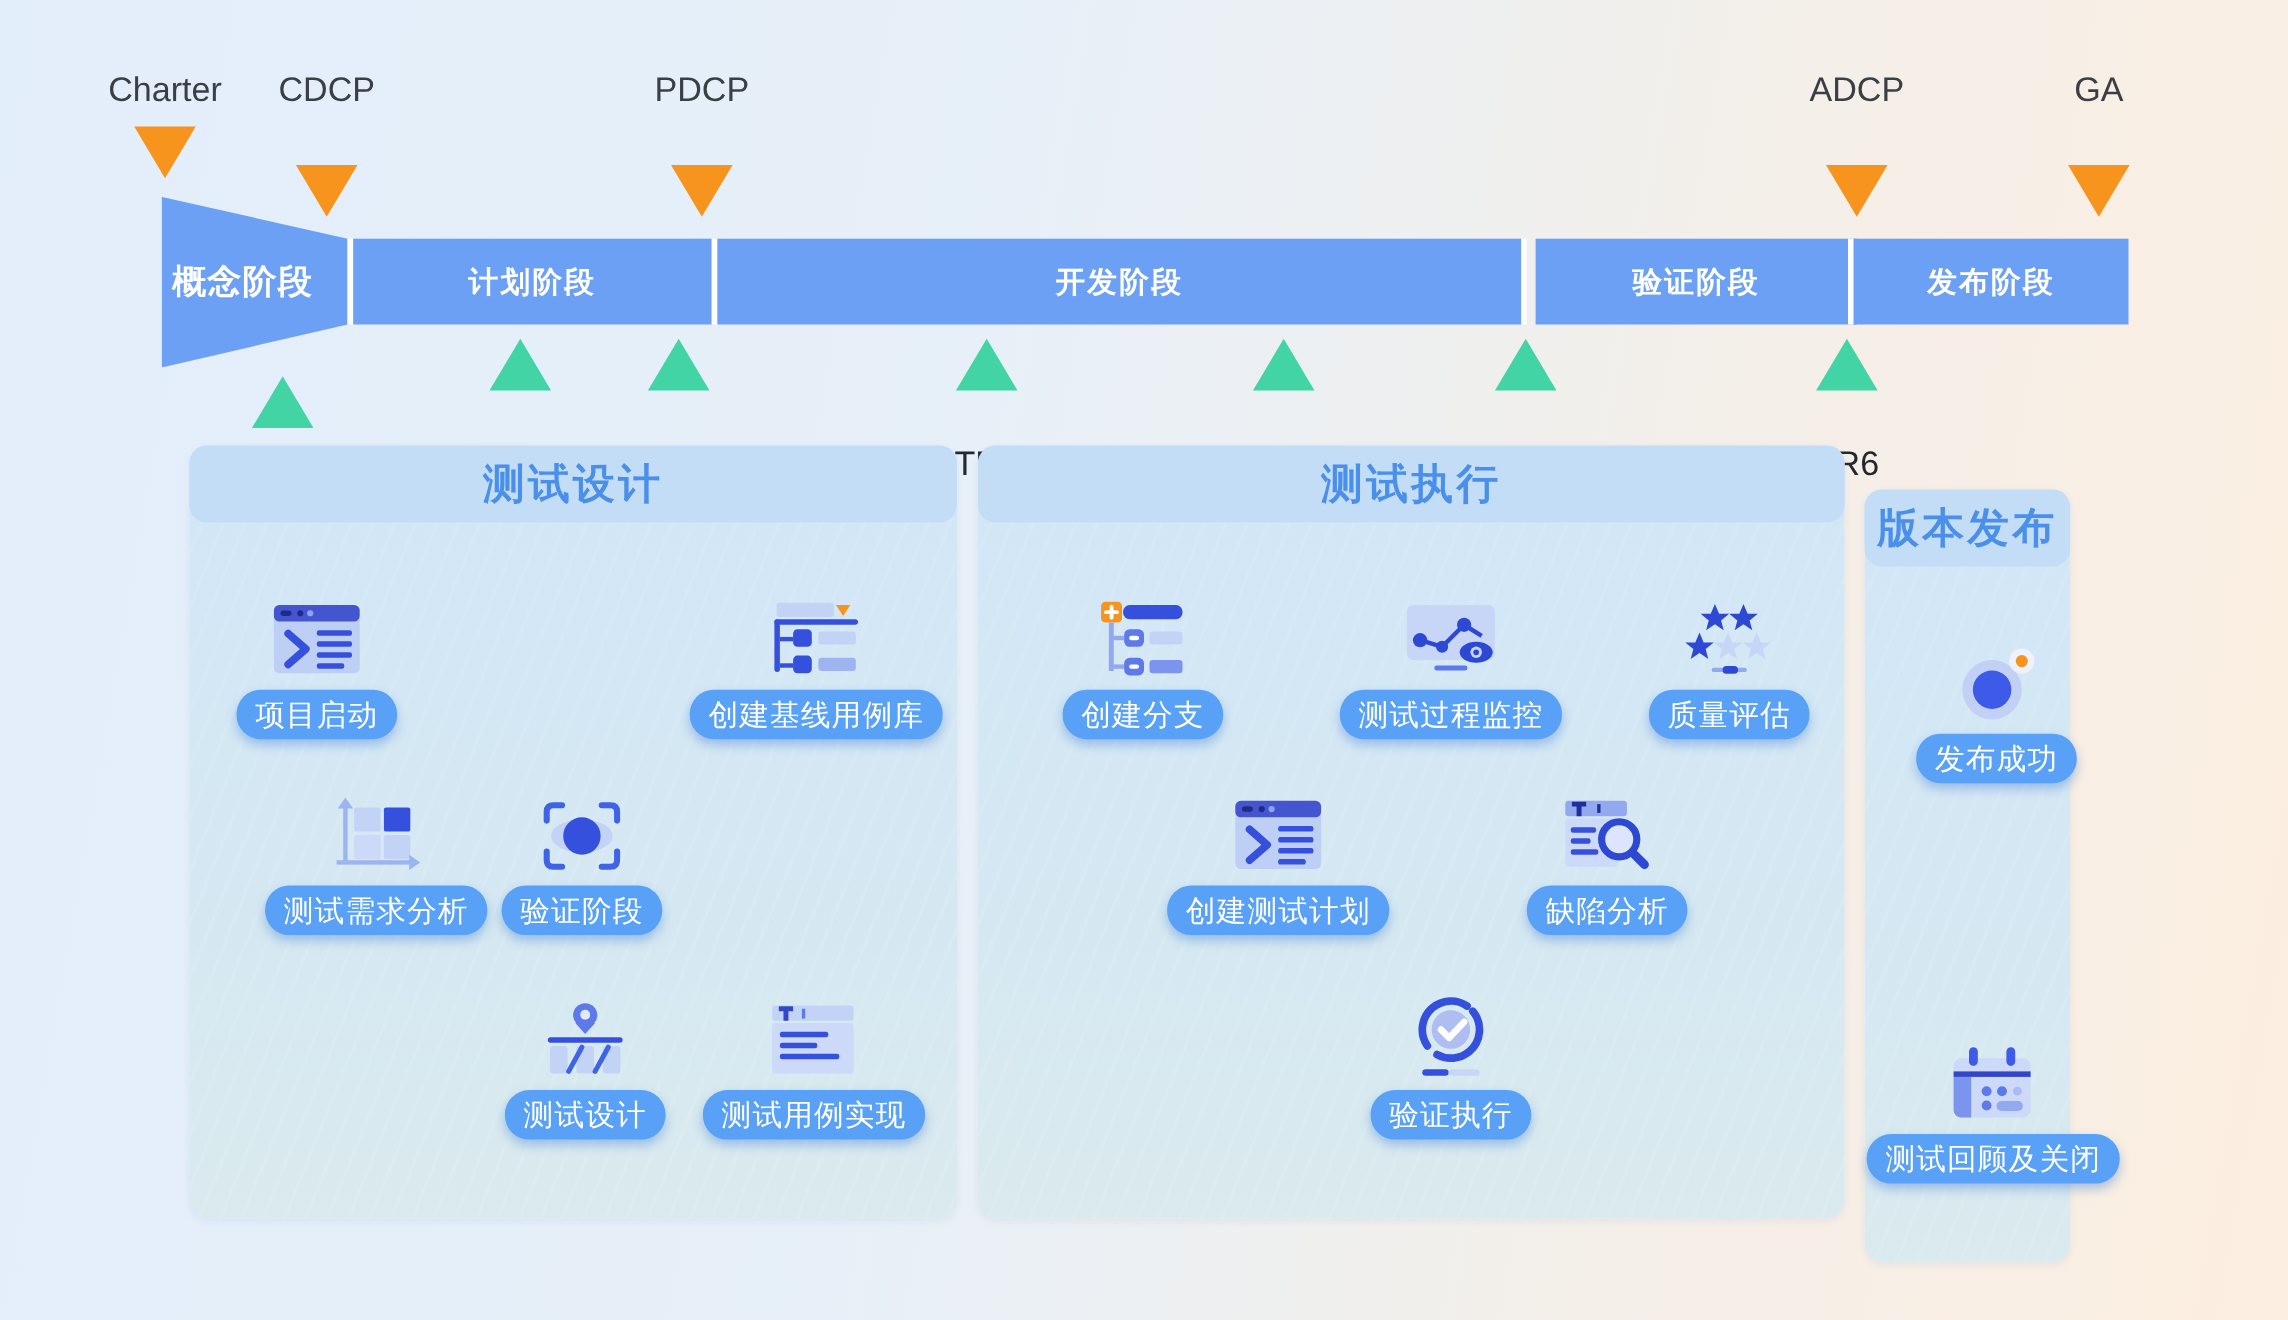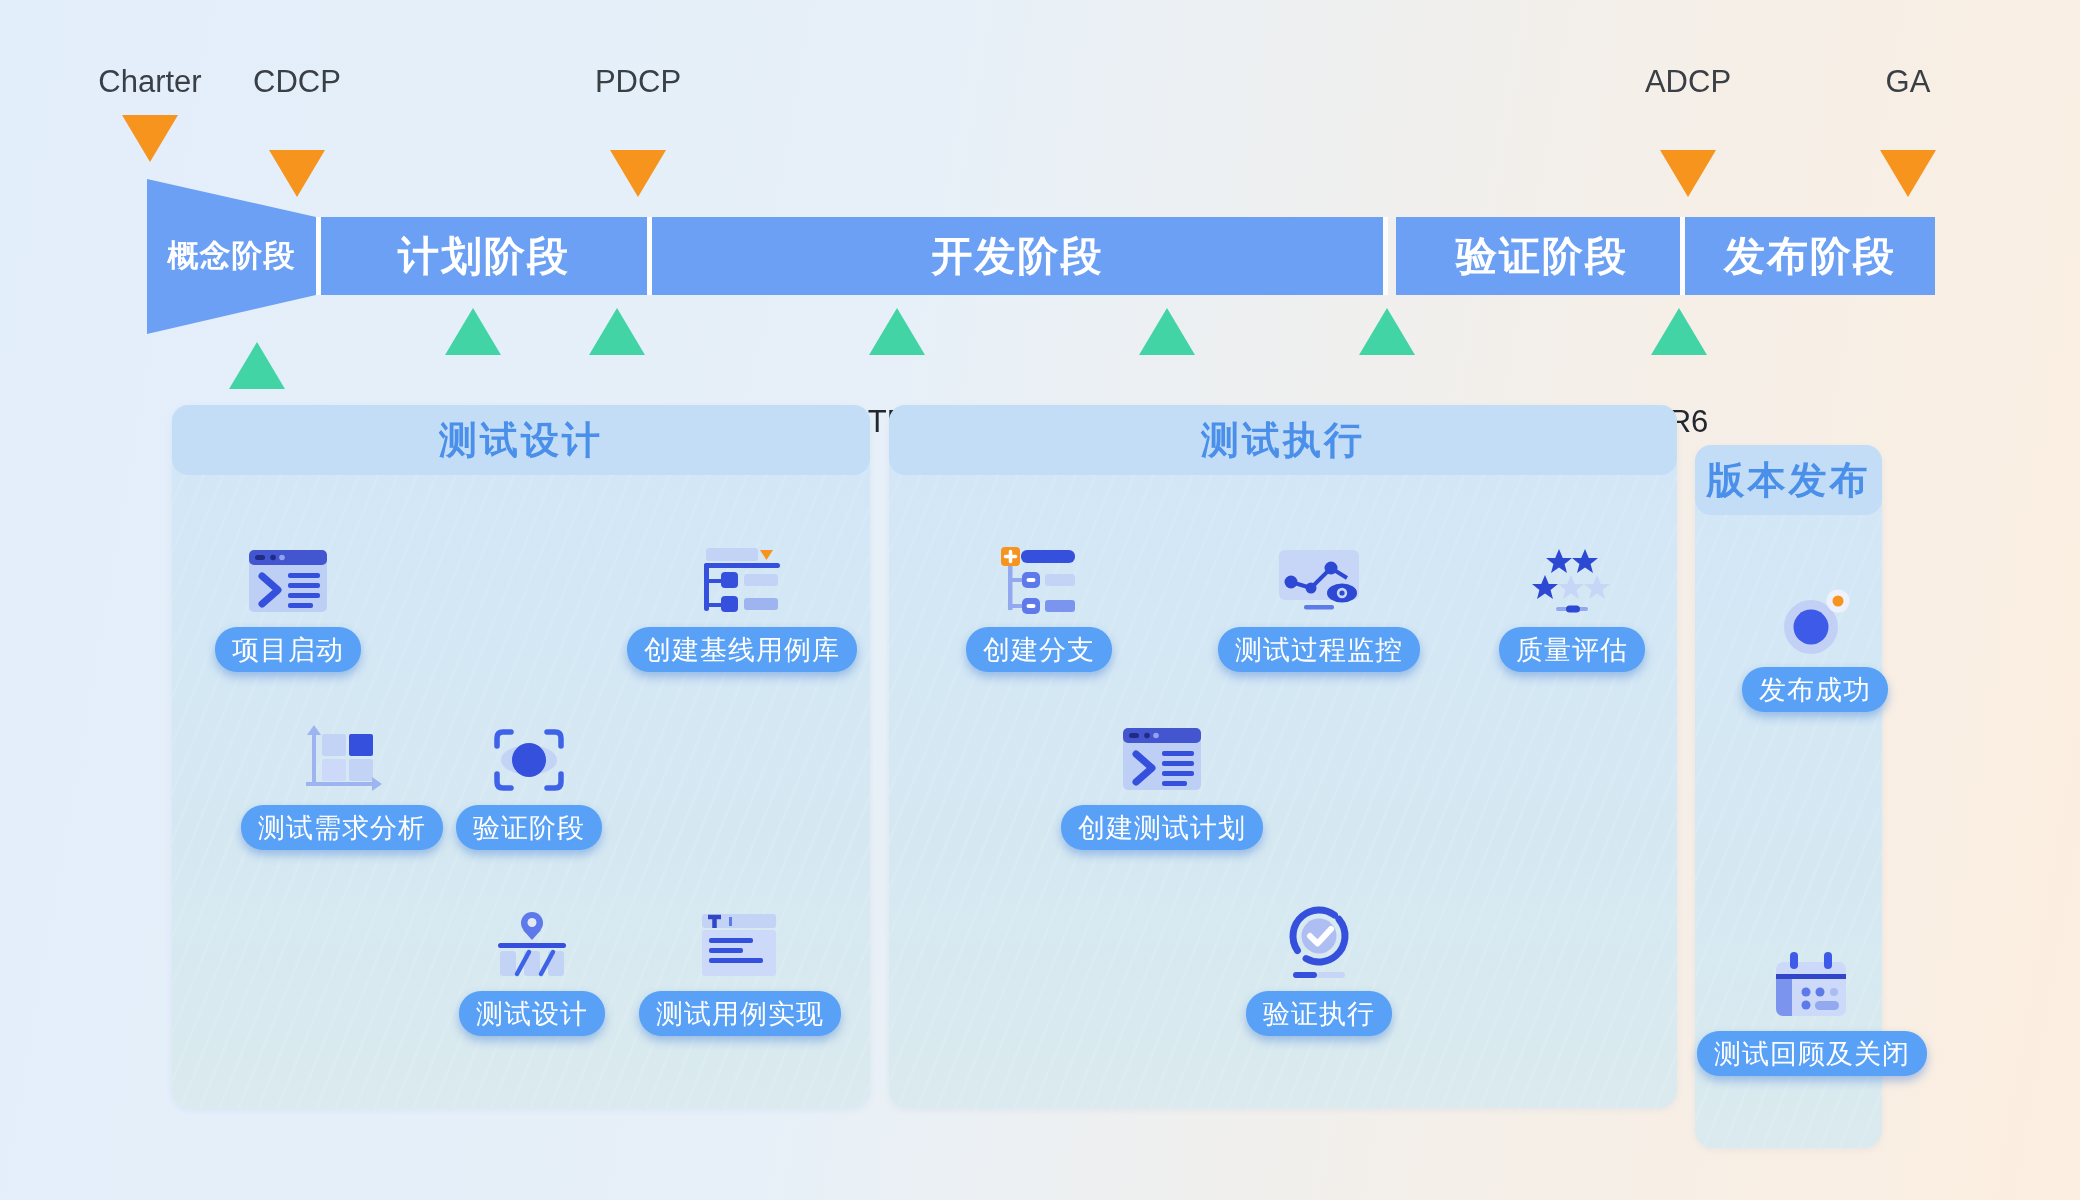--- a/index.html
+++ b/index.html
@@ -23,28 +23,28 @@
     border-top:47px solid #f6941e;
   }
   .tri-up{
     position:absolute;width:0;height:0;transform:translateX(-50%);
     border-left:28px solid transparent;border-right:28px solid transparent;
     border-bottom:47px solid #43d4a6;
   }
   .phase-bar{
     position:absolute;top:217px;height:78px;background:#6ca0f4;
     display:flex;align-items:center;justify-content:center;
-    color:#fff;font-size:41px;font-weight:700;letter-spacing:2px;white-space:nowrap;
+    color:#fff;font-size:27px;font-weight:700;letter-spacing:2px;white-space:nowrap;
   }
   .phase-divider{position:absolute;top:217px;height:78px;width:5px;background:#fdfdfd;}
   .funnel-svg{position:absolute;left:147px;top:179px;}
   .funnel-text{
     position:absolute;left:147px;top:217px;width:147px;height:78px;
     display:flex;align-items:center;justify-content:center;
-    color:#fff;font-size:31px;font-weight:700;letter-spacing:1px;white-space:nowrap;margin-left:11px;
+    color:#fff;font-size:31px;font-weight:700;letter-spacing:1px;white-space:nowrap;
   }
   
   .panel{
     position:absolute;top:405px;height:703px;border-radius:18px;
     background:
       repeating-linear-gradient(112deg,rgba(255,255,255,.09) 0 3px,rgba(255,255,255,0) 3px 18px),
       linear-gradient(180deg,#d2e6f7 0%,#d5e8f2 60%,#daeaee 100%);
     box-shadow:0 2px 6px rgba(120,160,210,.12);
   }
   .panel-header{
@@ -269,20 +269,36 @@
             <circle cx="40" cy="11.5" r="2.8" fill="#8fa3ef"></circle>
             <path d="M20 30 L36 44 L20 58" fill="none" stroke="#3550dd" stroke-width="7" stroke-linecap="round" stroke-linejoin="round"></path>
             <rect x="46" y="27" width="32" height="5" rx="2" fill="#3550dd"></rect>
             <rect x="46" y="37" width="32" height="5" rx="2" fill="#3550dd"></rect>
             <rect x="46" y="47" width="32" height="5" rx="2" fill="#3550dd"></rect>
             <rect x="46" y="57" width="25" height="5" rx="2" fill="#3550dd"></rect>
           </svg>
         </div>
         <div class="pill">创建测试计划</div>
       </div>
+      <div class="item" style="left: 572px; top: 319px;">
+        <div class="icon">
+          <svg width="92" height="72" viewBox="0 0 92 72">
+            <rect x="8" y="4" width="56" height="14" rx="3" fill="#93a9ef"></rect>
+            <path d="M14 7 h13 M20.5 7 v11" stroke="#1d2f9e" stroke-width="4.5"></path>
+            <rect x="37" y="7" width="3" height="8" fill="#1d2f9e"></rect>
+            <rect x="8" y="20" width="48" height="44" rx="3" fill="#ccd9f8"></rect>
+            <rect x="13" y="28" width="23" height="5" rx="2" fill="#3550dd"></rect>
+            <rect x="13" y="38" width="18" height="5" rx="2" fill="#3550dd"></rect>
+            <rect x="13" y="48" width="25" height="5" rx="2" fill="#3550dd"></rect>
+            <circle cx="57" cy="39" r="16" fill="#dce5fb" stroke="#2d49d4" stroke-width="6.5"></circle>
+            <path d="M69 51 L80 62" stroke="#2d49d4" stroke-width="8" stroke-linecap="round"></path>
+          </svg>
+        </div>
+        <div class="pill">缺陷分析</div>
+      </div>
       <div class="item" style="left: 430px; top: 505px;">
         <div class="icon">
           <svg width="92" height="78" viewBox="0 0 92 78">
             <circle cx="46" cy="32" r="26" fill="none" stroke="#3550dd" stroke-width="7" stroke-dasharray="72 12" stroke-linecap="round" transform="rotate(-40 46 32)"></circle>
             <circle cx="46" cy="32" r="17.5" fill="#aebef3"></circle>
             <path d="M37 32 l7.5 7.5 L58 25" stroke="#fff" stroke-width="6" fill="none" stroke-linecap="round" stroke-linejoin="round"></path>
             <rect x="20" y="68" width="24" height="6" rx="3" fill="#3550dd"></rect>
             <rect x="44" y="68" width="28" height="6" rx="3" fill="#c7d6f7"></rect>
           </svg>
         </div>

